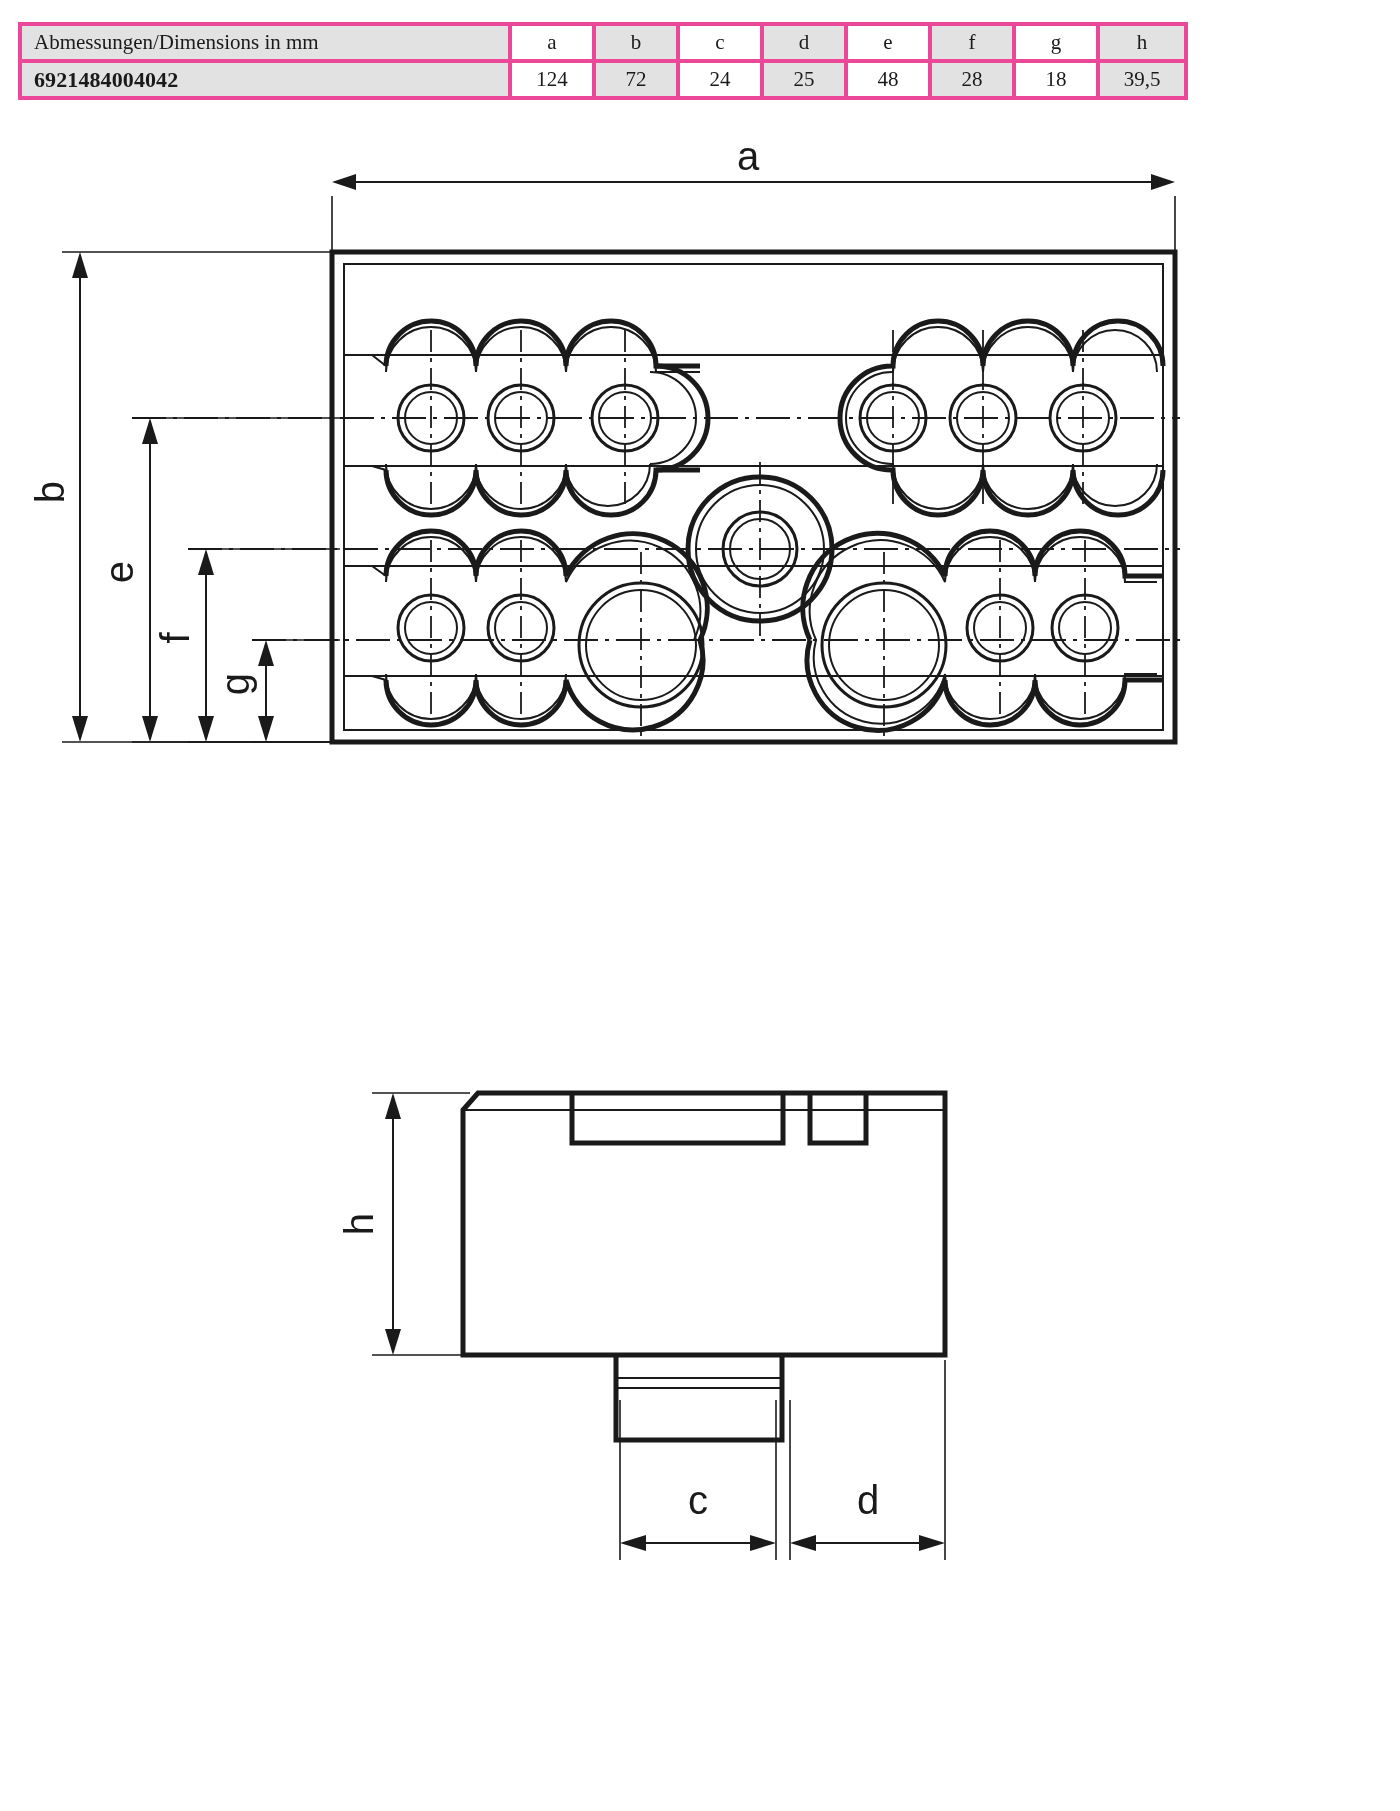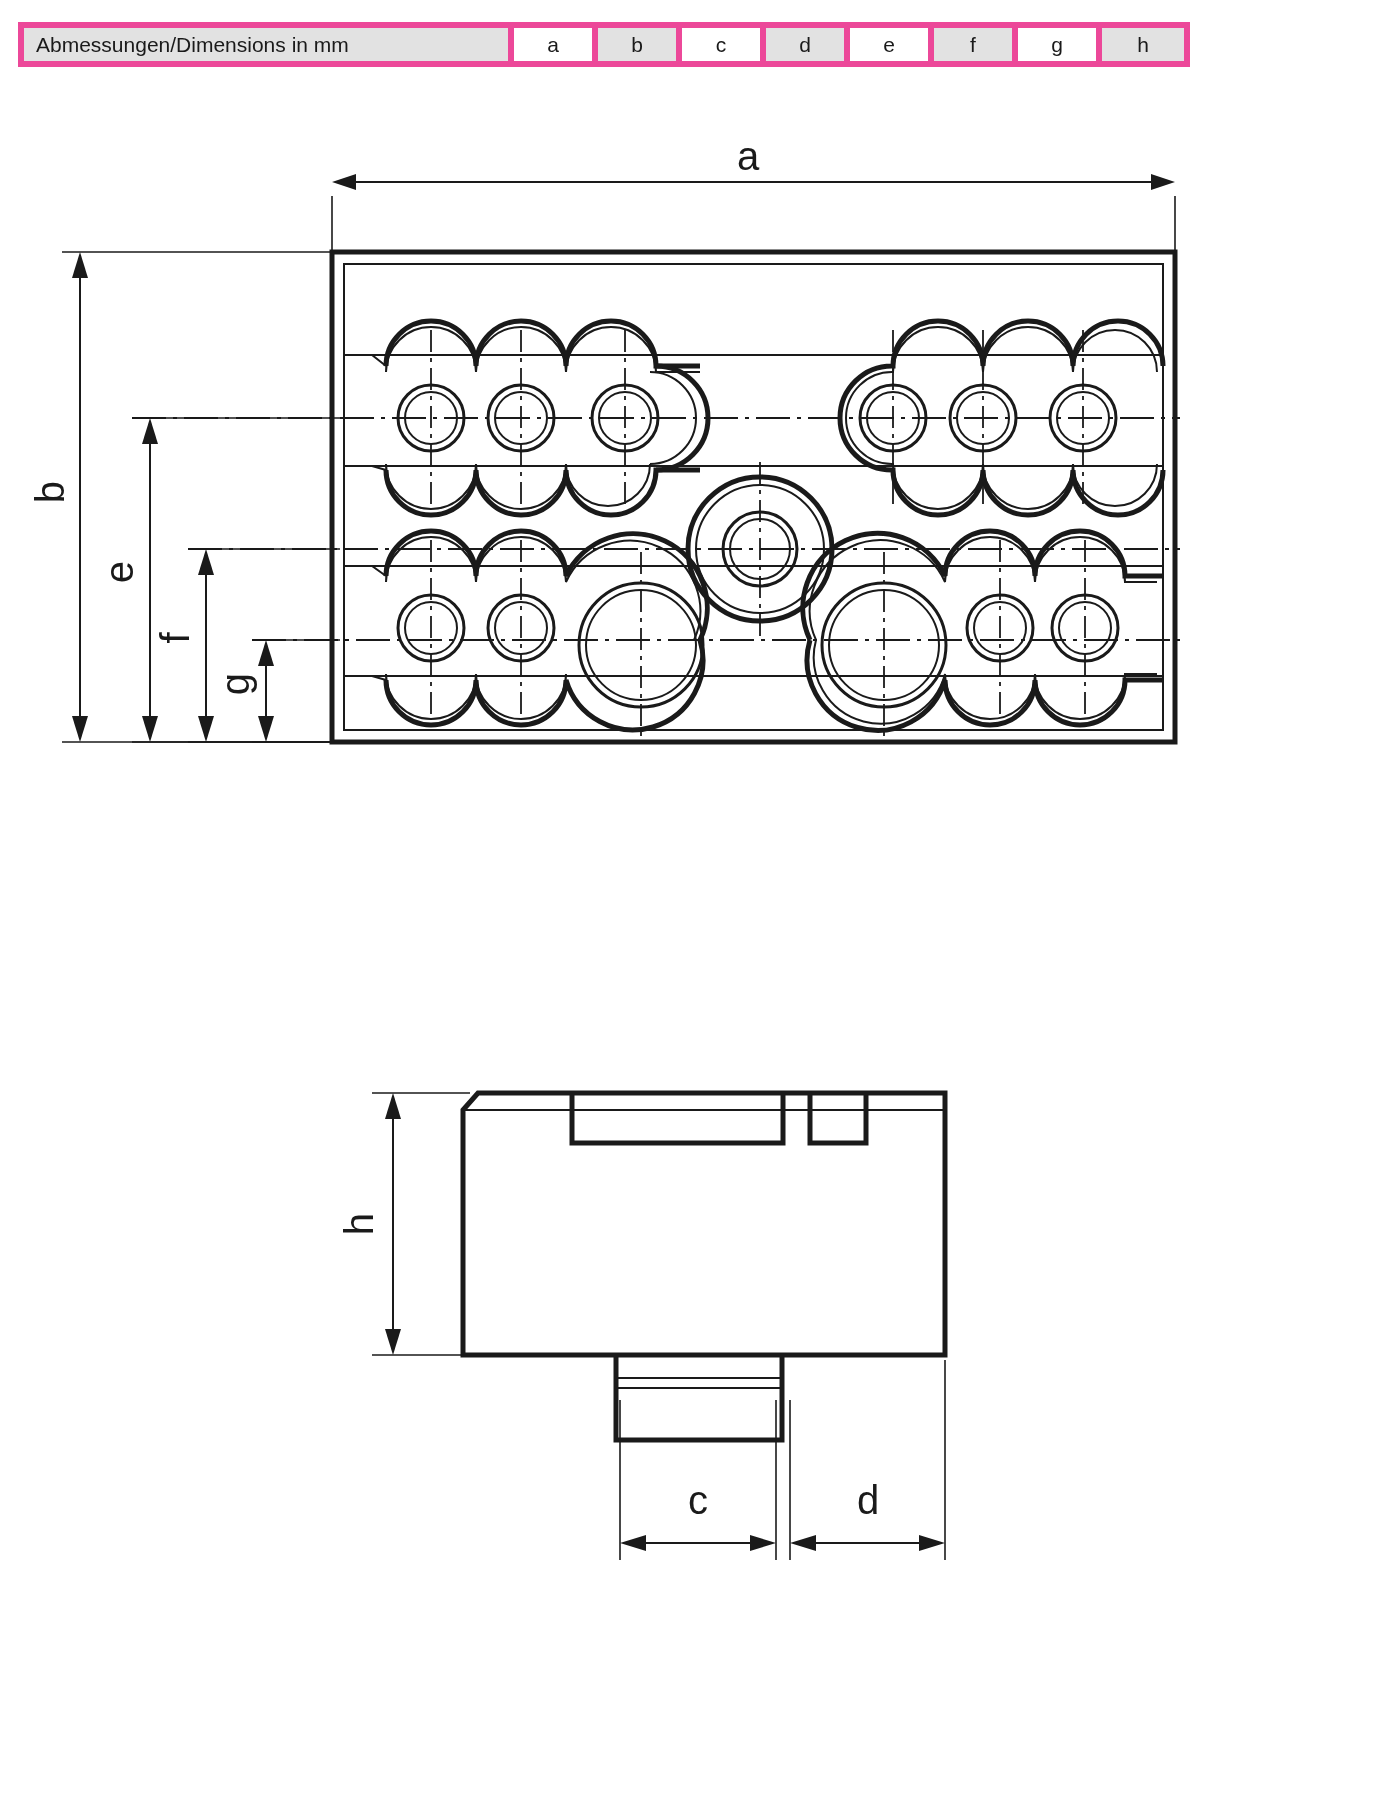--- a/index.html
+++ b/index.html
@@ -13,29 +13,30 @@
   #sheet{position:relative;width:1400px;height:1811px;}
 
   
   #dim-table{
     position:absolute;left:18px;top:22px;
     width:1166px;
     border-collapse:collapse;
     table-layout:fixed;
   }
   #dim-table td{
-    border:6px solid #ec4899;
+    border:4px solid #ec4899;
     height:33px;
     font-size:21px;
     text-align:center;
     vertical-align:middle;
     padding:0;
     line-height:1;
     font-weight:400;
     background:#ffffff;
+    font-family:Liberation Serif, serif;
   }
   #dim-table td.shade{background:#e2e2e2;}
   #dim-table td.name{
     text-align:left;
     padding-left:12px;
     background:#e2e2e2;
   }
   #dim-table tr.row-vals td{font-weight:400;}
   #dim-table tr.row-vals td.name{font-weight:700;font-size:22px;letter-spacing:.1px;}
 
@@ -78,20 +79,31 @@
       <tr class="row-head">
         <td class="name">Abmessungen/Dimensions in mm</td>
         <td>a</td>
         <td class="shade">b</td>
         <td>c</td>
         <td class="shade">d</td>
         <td>e</td>
         <td class="shade">f</td>
         <td>g</td>
         <td class="shade">h</td>
+      </tr>
+      <tr class="row-vals">
+        <td class="name">6921484004042</td>
+        <td>124</td>
+        <td class="shade">72</td>
+        <td>24</td>
+        <td class="shade">25</td>
+        <td>48</td>
+        <td class="shade">28</td>
+        <td>18</td>
+        <td class="shade">39,5</td>
       </tr>
     </tbody>
   </table>
 
   <svg id="drawing" viewBox="0 0 1400 1811">
 
     <g>
 
       <rect x="332" y="252" width="843" height="490" class="obj-thick"></rect>
       <rect x="344" y="264" width="819" height="466" class="obj-thin"></rect>

